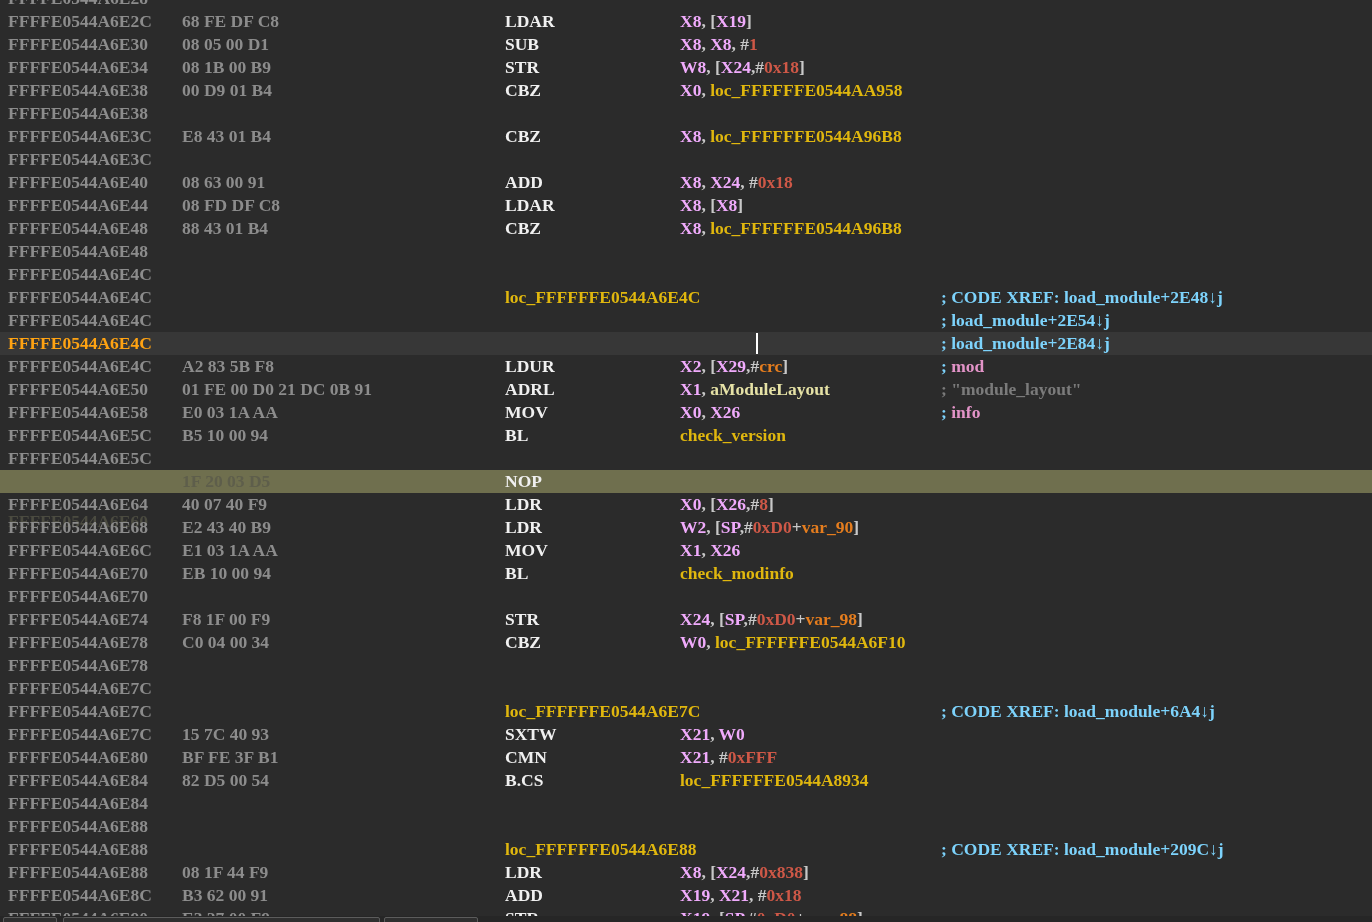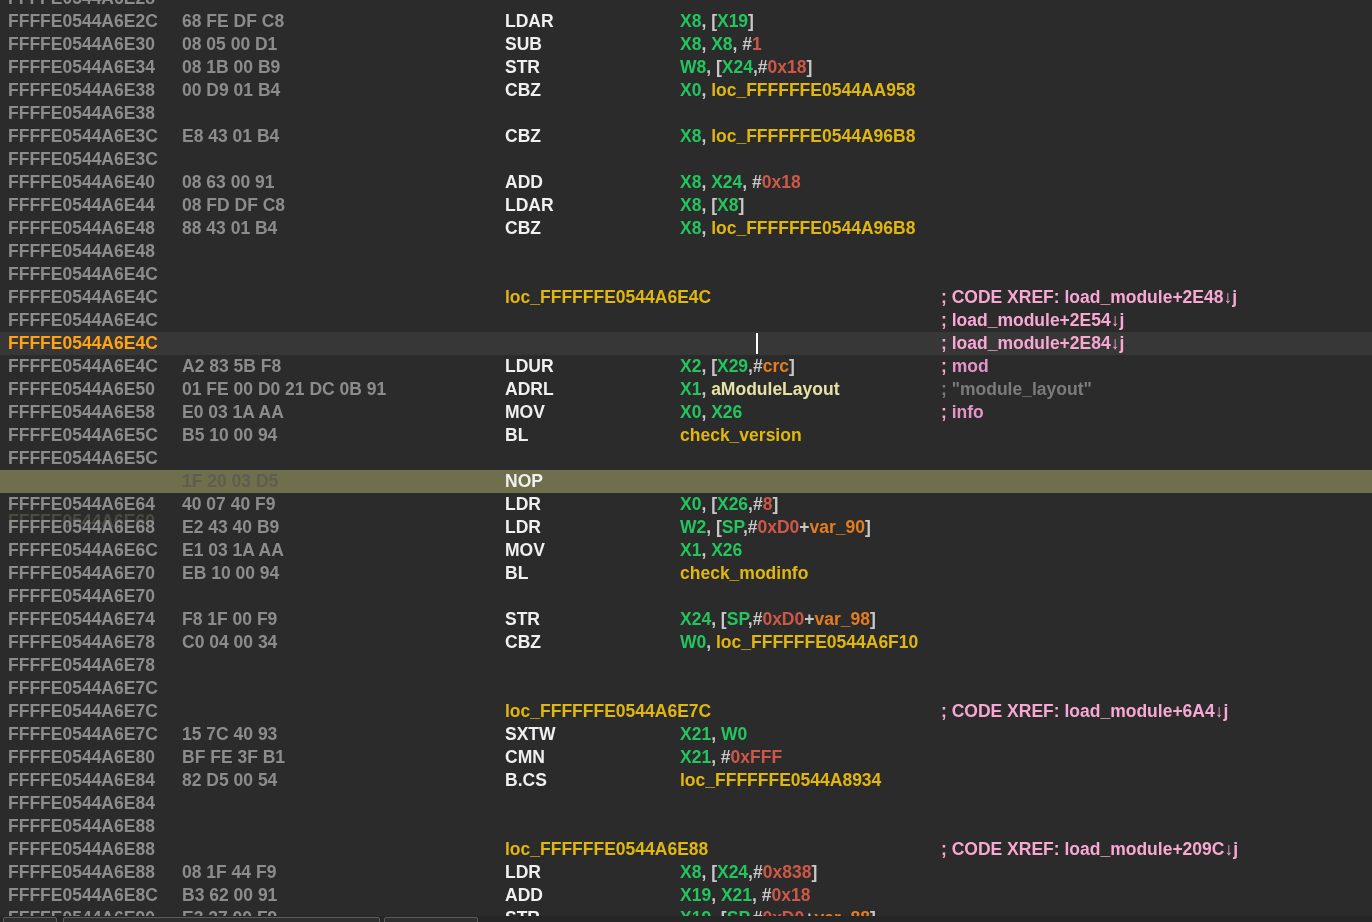--- a/index.html
+++ b/index.html
@@ -1,41 +1,41 @@
 <!DOCTYPE html>
 <html><head>
 <meta charset="utf-8">
 <style>
   html,body{margin:0;padding:0;background:#2b2b2b;width:1372px;height:922px;overflow:hidden;}
   #view{
     position:relative;width:1372px;height:922px;overflow:hidden;
-    font-family:Liberation Sans, sans-serif;
+    font-family:Liberation Serif, serif;
     font-size:17.5px;font-weight:bold;line-height:23px;white-space:pre;
   }
   #rows{position:absolute;left:0;top:-13px;width:1372px;}
   .row{position:relative;height:23px;width:1372px;}
   .row.hl{background:#373737;}
   .row.olive{background:#6f6f4e;}
   .addr{position:absolute;left:8px;top:0;color:#8c8c8c;}
   .row.olive .addr{color:#4b4b40;margin-top:40px;}
   .addr.current{color:#ffa312;}
   .bytes{position:absolute;left:182px;top:0;color:#8c8c8c;text-align:center;}
   .row.olive .bytes{color:#5e5e4b;}
   .code{position:absolute;left:505px;top:0;}
   .ops{position:absolute;left:680px;top:0;}
   .cmt{position:absolute;left:941px;top:0;}
   .mn{color:#f0f0f0;}
   .pc{color:#c8c8c8;}
-  .reg{color:#22c55e;margin-top:16px;}
+  .reg{color:#f0abfc;margin-top:16px;}
   .num{color:#ce5847;}
   .loc{color:#e0b70e;}
   .fn{color:#e0b70e;}
   .var{color:#e57d1e;}
   .dn{color:#e6e2a6;}
-  .cs{color:#f9a8d4;}
+  .cs{color:#7dd3fc;}
   .cm{color:#e394c8;}
   .cg{color:#7b7b7b;}
   .caret{position:absolute;top:1px;width:2px;height:21px;background:#ffffff;}
   #hscroll{
     position:absolute;left:0;bottom:0;width:1372px;height:6px;background:#262626;z-index:5;
   }
   .sb-box{position:absolute;top:1px;height:12px;background:#2f2f2f;border:1px solid #5c5c5c;border-radius:2px;box-sizing:border-box;}
 </style>
 </head>
 <body>

